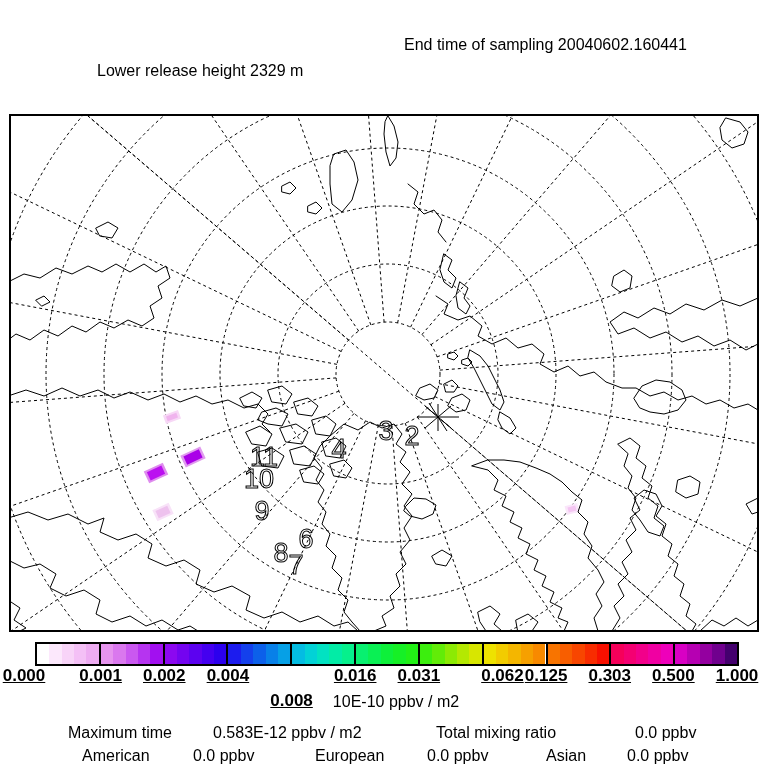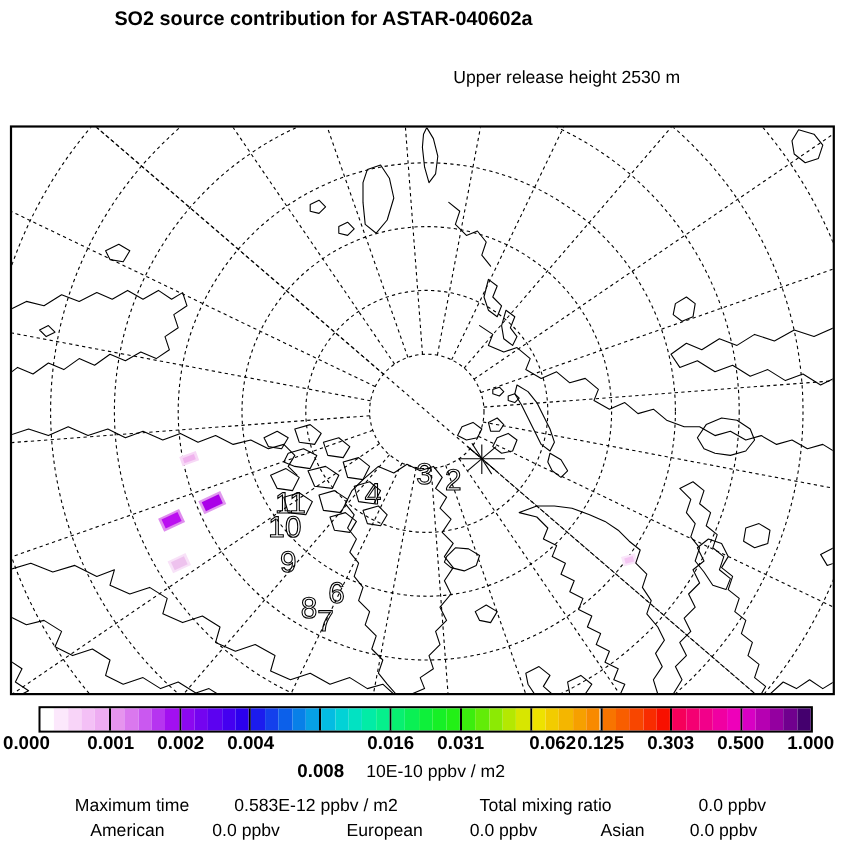--- a/index.html
+++ b/index.html
@@ -3,39 +3,39 @@
 <meta charset="utf-8">
 <style>
   html,body{margin:0;padding:0;background:#fff;}
   #page{position:relative;width:768px;height:768px;background:#fff;overflow:hidden;
         font-family:"Liberation Sans",sans-serif;color:#000;}
   .abs{position:absolute;white-space:nowrap;line-height:1.12;}
   .title{font-size:18px;font-weight:bold;}
   .sub{font-size:16px;font-weight:normal;}
   .units{font-size:16px;transform:translateX(-50%);}
   .foot{font-size:16px;}
-  .cbtick{position:absolute;font-size:17px;font-weight:bold;transform:translateX(-50%);top:666px;}
+  .cbtick{position:absolute;font-size:17px;font-weight:bold;transform:translateX(-50%);top:666px;text-decoration:underline;}
   #colorbar{position:absolute;left:35px;top:642px;width:700px;height:20px;
             border:2px solid #000;display:flex;}
   .cbseg{flex:1;display:flex;border-right:2px solid #000;}
   .cbseg:last-child{border-right:none;}
   .cbcell{flex:1;}
   svg{position:absolute;left:0;top:0;}
   .dash{fill:none;stroke:#000;stroke-width:1;stroke-dasharray:3 3;}
   .coast{fill:none;stroke:#000;stroke-width:1;stroke-linejoin:round;stroke-linecap:round;}
   .traj{fill:none;stroke:#000;stroke-width:1;font-size:27px;font-family:"Liberation Sans",sans-serif;}
   .star{stroke:#000;stroke-width:1;}
 </style>
 </head>
 <body>
 
 <div id="page">
 
-  <div class="abs title" style="left:104px;top:7px">SO2 source contribution for ASTAR-040602a</div>
-  <div class="abs sub" style="left:412px;top:62px">Upper release height 2530 m</div>
+  <div class="abs sub" style="left:404px;top:36px">End time of sampling 20040602.160441</div>
+  <div class="abs sub" style="left:97px;top:62px">Lower release height 2329 m</div>
 
   <svg id="mapsvg" width="768" height="768">
     <defs>
       <clipPath id="mapclip">
           <rect x="11" y="116" width="746" height="514"></rect>
         </clipPath>
     </defs>
     <g clip-path="url(#mapclip)">
       <g id="g-grat">
           <circle cx="388" cy="374" r="52" class="dash"></circle>

